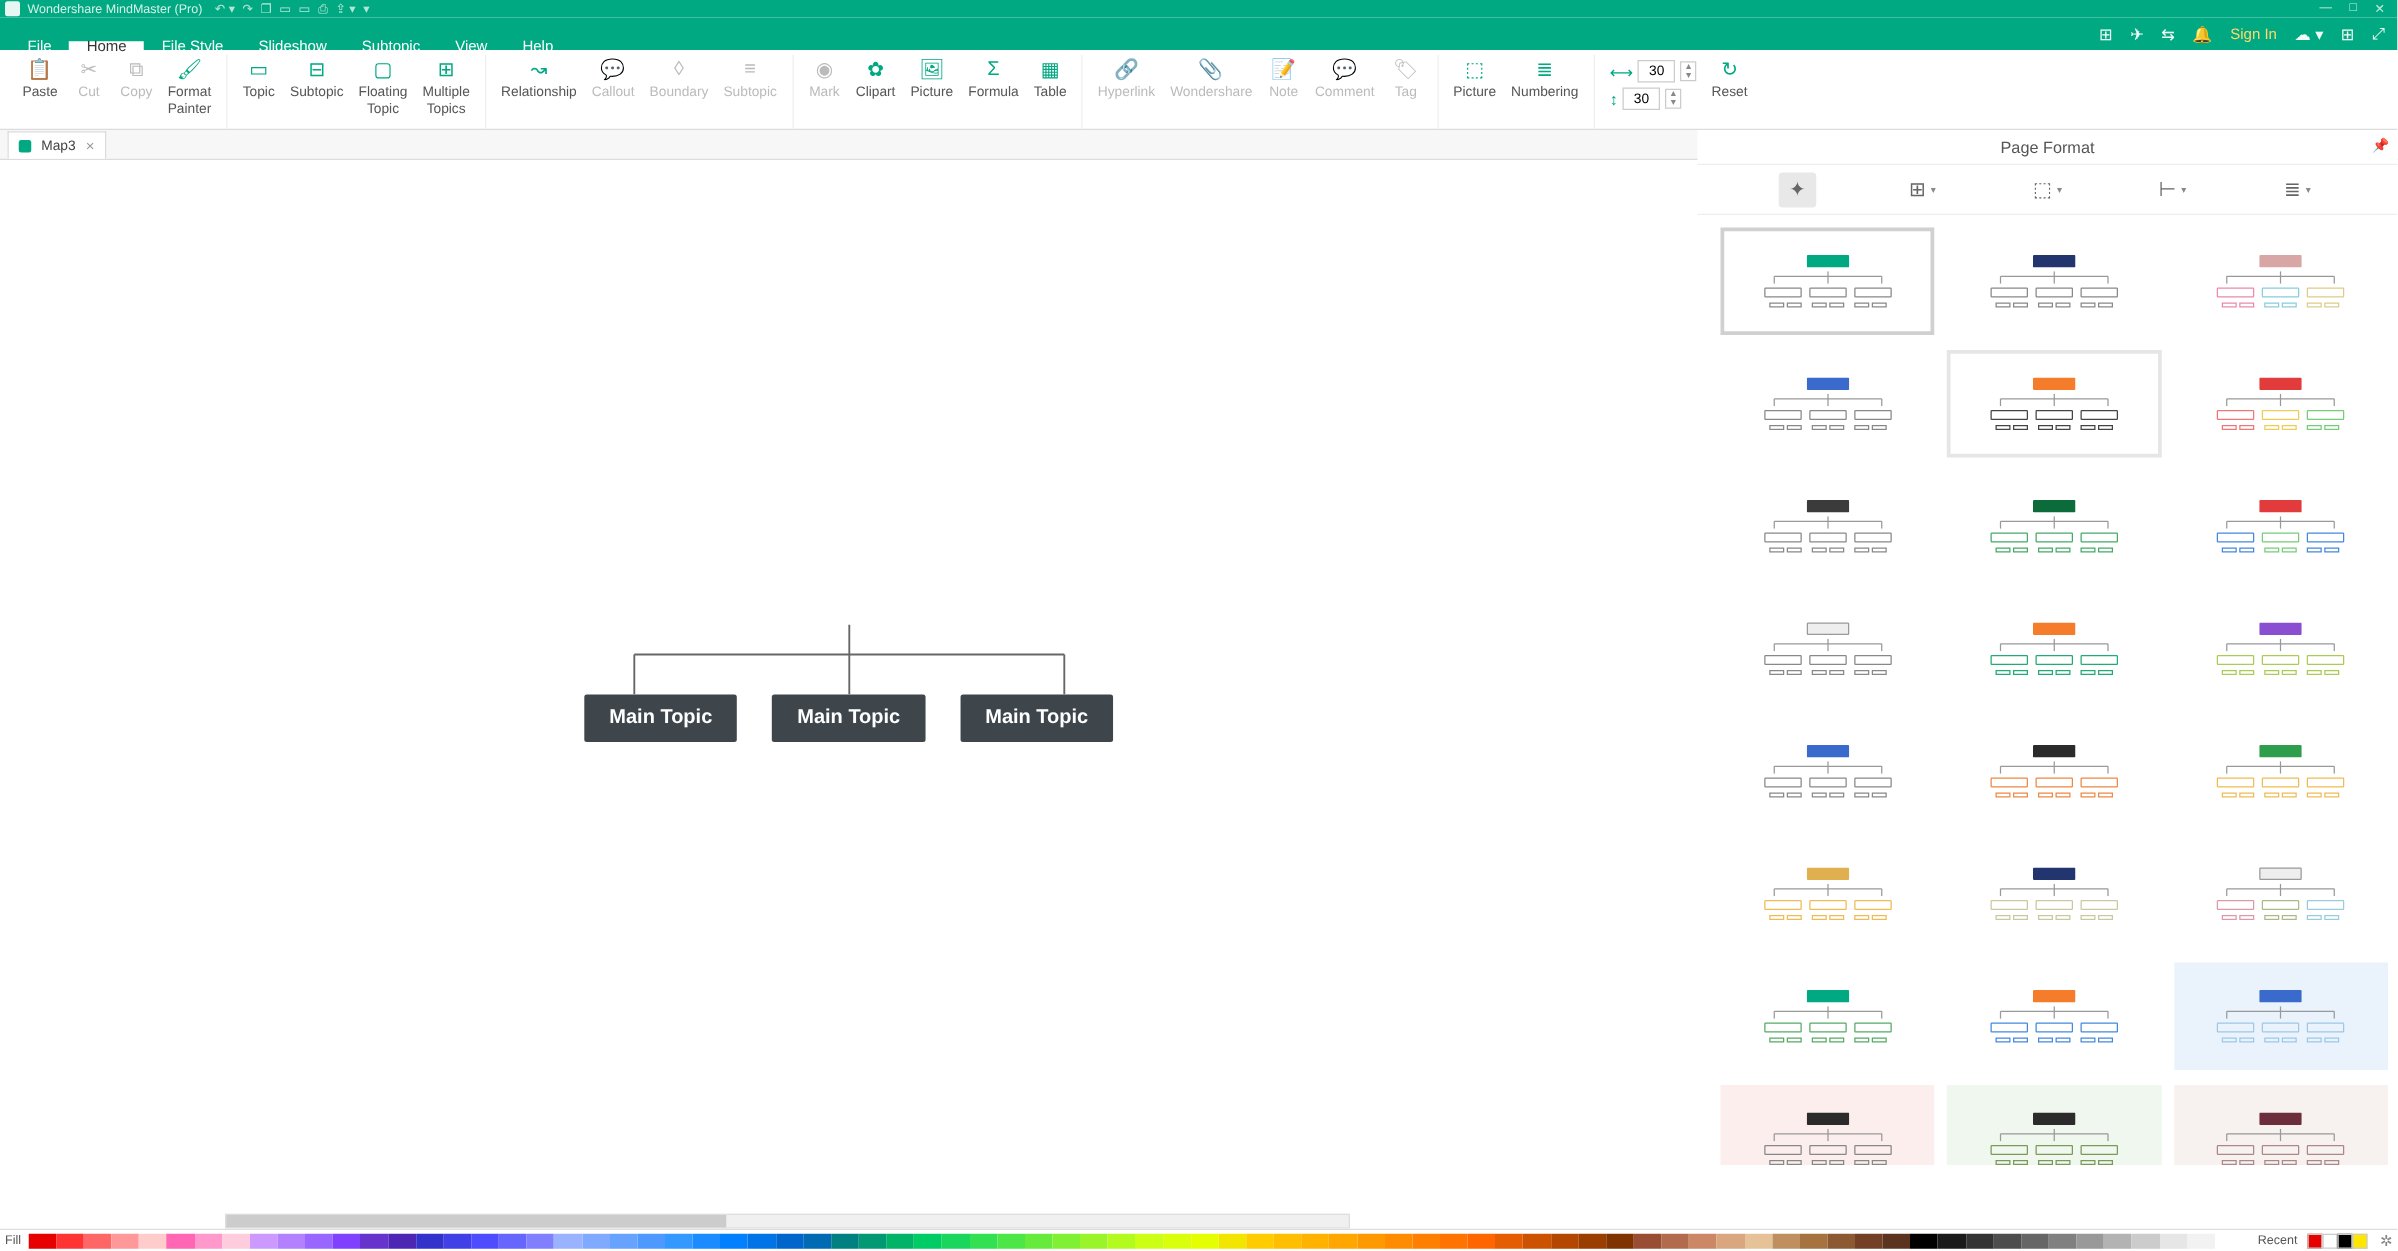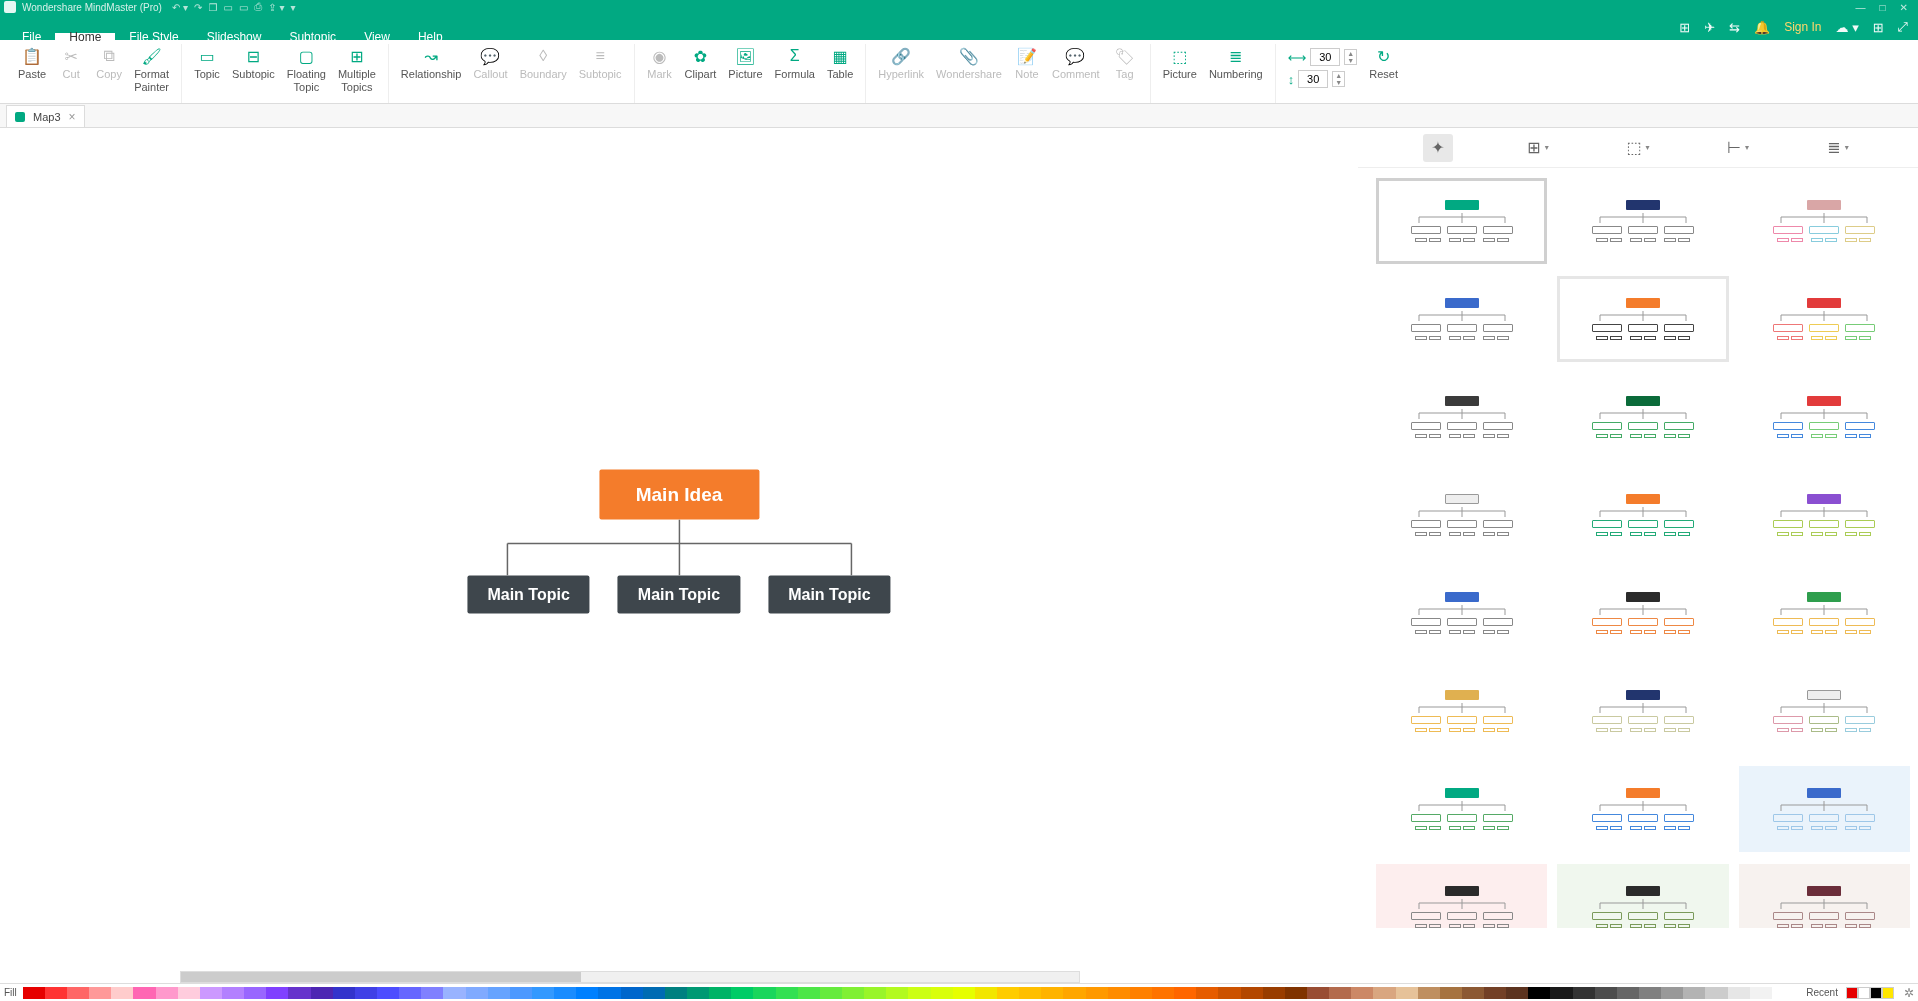--- a/index.html
+++ b/index.html
@@ -281,36 +281,39 @@
   <div class="dtab">
     <span class="dot"></span>
     <span>Map3</span>
     <span class="x">×</span>
   </div>
 </div>
 
 <div class="main">
   <div class="canvas">
     <div class="mm">
-      <div class="root">Main Idea</div>
       <svg class="conn" width="360" height="56">
         <path d="M180 0 L180 24 M8 24 L352 24 M8 24 L8 56 M180 24 L180 56 M352 24 L352 56" stroke="#666" stroke-width="1.5" fill="none"></path>
       </svg>
       <div class="kids">
         <div class="kid">Main Topic</div>
         <div class="kid">Main Topic</div>
         <div class="kid">Main Topic</div>
       </div>
     </div>
     <div class="hscroll">
         <div class="thumb"></div>
       </div>
   </div>
 
   <div class="rpanel">
+    <div class="hdr">
+      <span>Page Format</span>
+      <span class="pin">📌</span>
+    </div>
     <div class="modebar">
       <div class="mbtn active">✦</div>
       <div class="mbtn">⊞<span class="car">▾</span></div>
       <div class="mbtn">⬚<span class="car">▾</span></div>
       <div class="mbtn">⊢<span class="car">▾</span></div>
       <div class="mbtn">≣<span class="car">▾</span></div>
     </div>
     <div class="themes" id="themes-grid">
         <div class="theme sel">
           <div class="mini">

